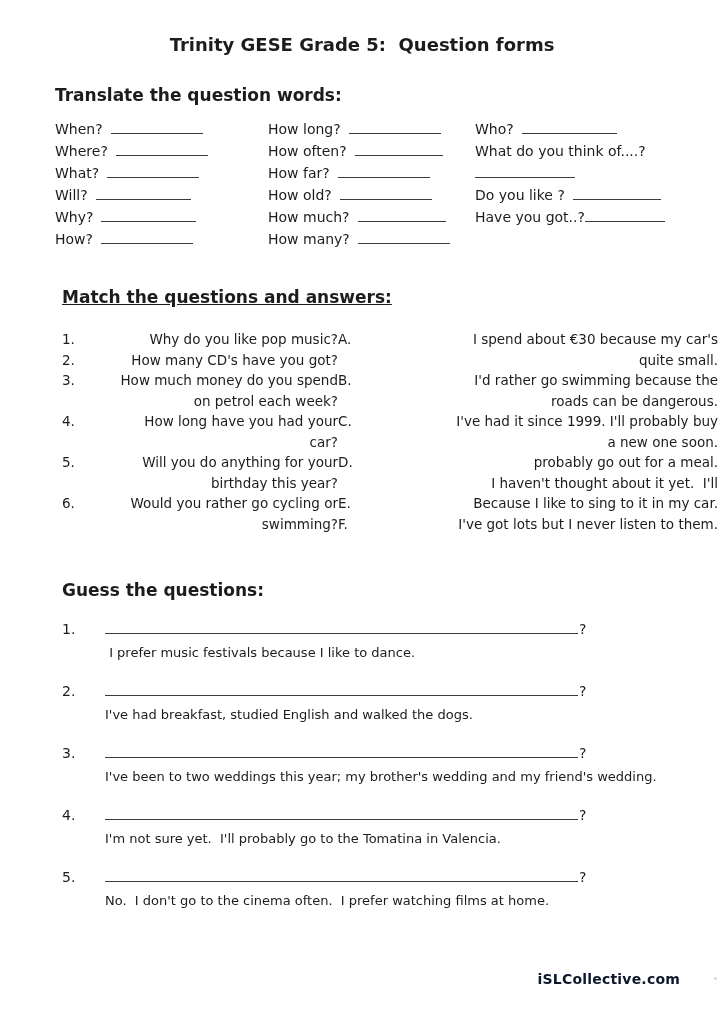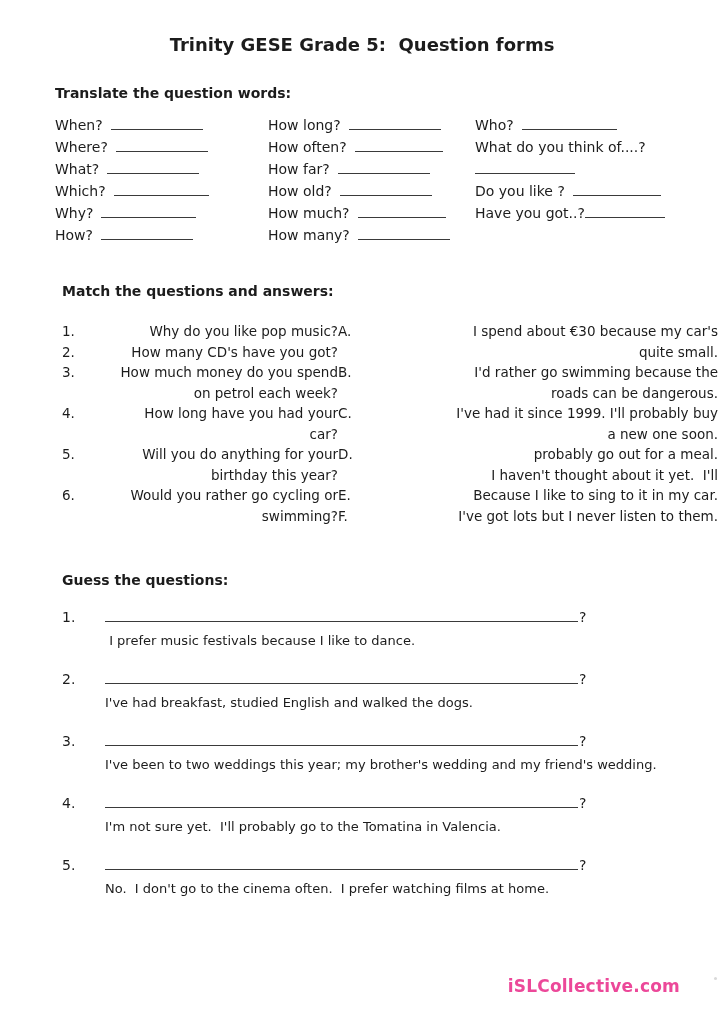--- a/index.html
+++ b/index.html
@@ -5,23 +5,23 @@
   html,body { margin:0; padding:0; background:#ffffff; }
   .page {
     position:relative; width:724px; height:1024px; background:#ffffff;
     font-family:"DejaVu Sans","Liberation Sans",sans-serif;
     color:#1c1c1c; overflow:hidden;border-radius:20px;
   }
   .title {
     padding-top:34px; text-align:center;
     font-size:18px; font-weight:700; white-space:pre;
   }
-  .section-heading { font-weight:700; font-size:14px; white-space:pre; }
+  .section-heading { font-weight:700; font-size:17px; white-space:pre; }
   .h-translate { margin:30px 0 0 55px; }
-  .h-match    { margin:34px 4px 0 62px; }
+  .h-match    { margin:34px 4px 0 62px;text-decoration:underline; }
   .h-guess    { margin:46px 0 0 62px; }
 
   
   .translate-grid { display:flex; margin:16px 0 0 55px; }
   .tcol1 { width:213px; }
   .tcol2 { width:207px; }
   .tcol3 { flex:1; }
   .titem { height:22px; font-size:14px; white-space:pre; }
   .blank {
     display:inline-block; height:12px;
@@ -50,43 +50,43 @@
   .gnum { width:43px; flex:none; }
   .gblank {
     display:inline-block; width:473px; height:13px;
     border-bottom:1px solid #3a3a3a;
   }
   .gsuffix { margin-left:1px; }
   .ganswer { margin:6px 0 0 43px; font-size:13px; white-space:pre; }
 
   
   .watermark {
-    position:absolute; right:44px; bottom:28px;
-    color:#ec4899; font-weight:700; font-size:17px; letter-spacing:0.2px;
+    position:absolute; right:44px; bottom:37px;
+    color:#0f172a; font-weight:700; font-size:14px; letter-spacing:0.2px;
   }
   .corner-dot {
     position:absolute; right:7px; bottom:44px;
     width:3px; height:3px; background:#d9d9d9; border-radius:50%;
   }
 </style>
 </head>
 <body>
 
 <div class="page">
 
   <div class="title">Trinity GESE Grade 5:  Question forms</div>
 
   <div class="section-heading h-translate">Translate the question words:</div>
 
   <div class="translate-grid">
     <div class="tcol1">
       <div class="titem"><span>When?</span><span class="blank w92"></span></div>
       <div class="titem"><span>Where?</span><span class="blank w92"></span></div>
       <div class="titem"><span>What?</span><span class="blank w92"></span></div>
-      <div class="titem"><span>Which?</span><span class="blank w95"></span></div>
+      <div class="titem"><span>Will?</span><span class="blank w95"></span></div>
       <div class="titem"><span>Why?</span><span class="blank w95"></span></div>
       <div class="titem"><span>How?</span><span class="blank w92"></span></div>
     </div>
     <div class="tcol2">
       <div class="titem"><span>How long?</span><span class="blank w92"></span></div>
       <div class="titem"><span>How often?</span><span class="blank w88"></span></div>
       <div class="titem"><span>How far?</span><span class="blank w92"></span></div>
       <div class="titem"><span>How old?</span><span class="blank w92"></span></div>
       <div class="titem"><span>How much?</span><span class="blank w88"></span></div>
       <div class="titem"><span>How many?</span><span class="blank w92"></span></div>

